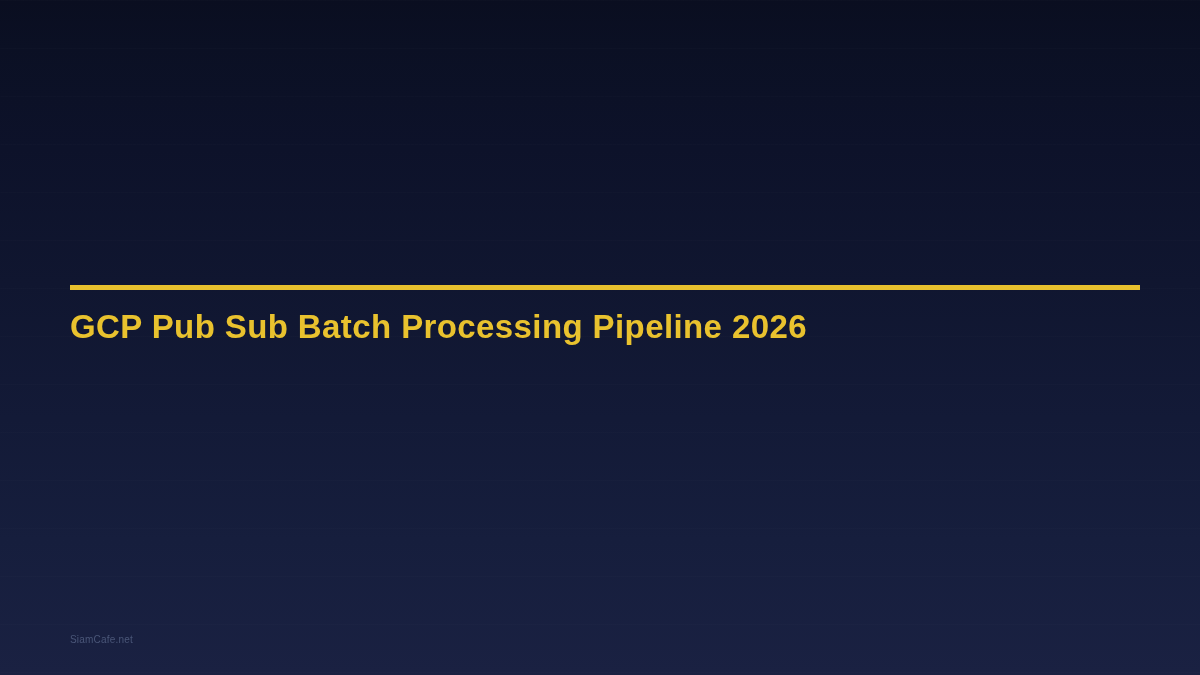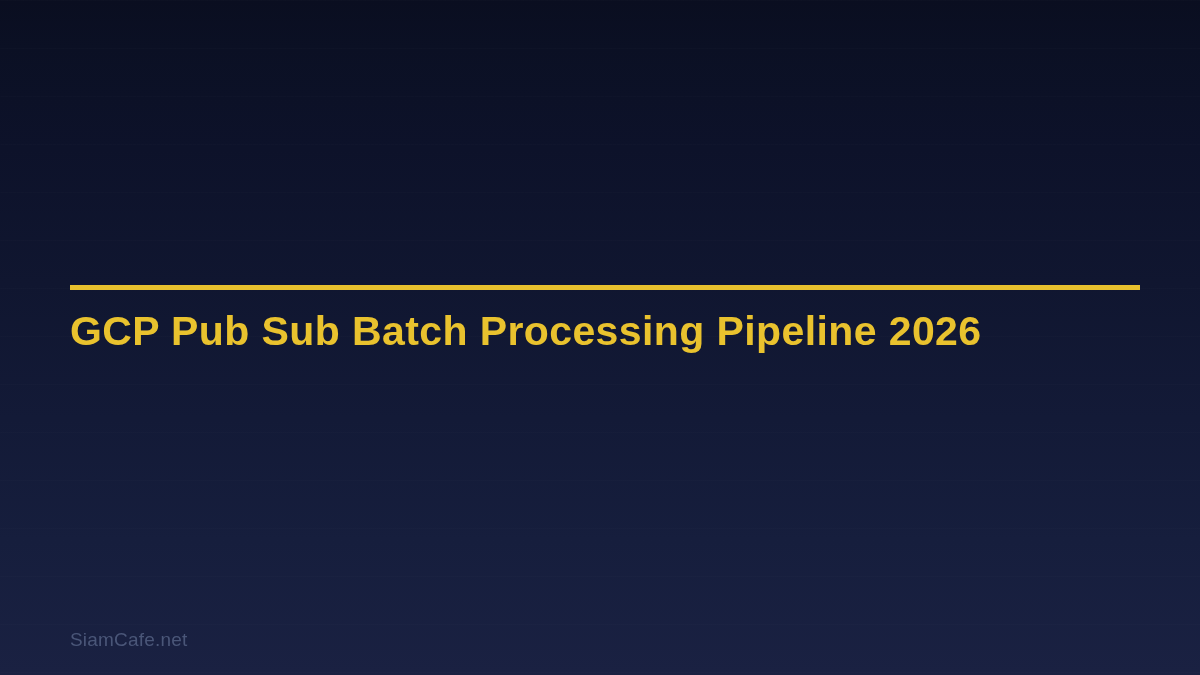--- a/index.html
+++ b/index.html
@@ -61,38 +61,38 @@
   .accent-rule {
     width: 100%;
     height: 5px;
     background: #e8c02e;
     border-radius: 0;
   }
 
   .slide-title {
     margin: 0;
     padding-top: 19px;
-    font-size: 41px;
+    font-size: 33px;
     font-weight: bold;
     line-height: 1.12;
     letter-spacing: 0.4px;
     color: #e9c22e;
     white-space: nowrap;
   }
 
   
   .footer {
     position: absolute;
     left: 70px;
     top: 629px;
     z-index: 2;
   }
 
   .footer-brand {
-    font-size: 19px;
+    font-size: 10px;
     font-weight: normal;
     letter-spacing: 0.2px;
     color: #4a5678;
     white-space: nowrap;
   }
 </style>
 </head>
 <body>
 
 <div class="slide">

